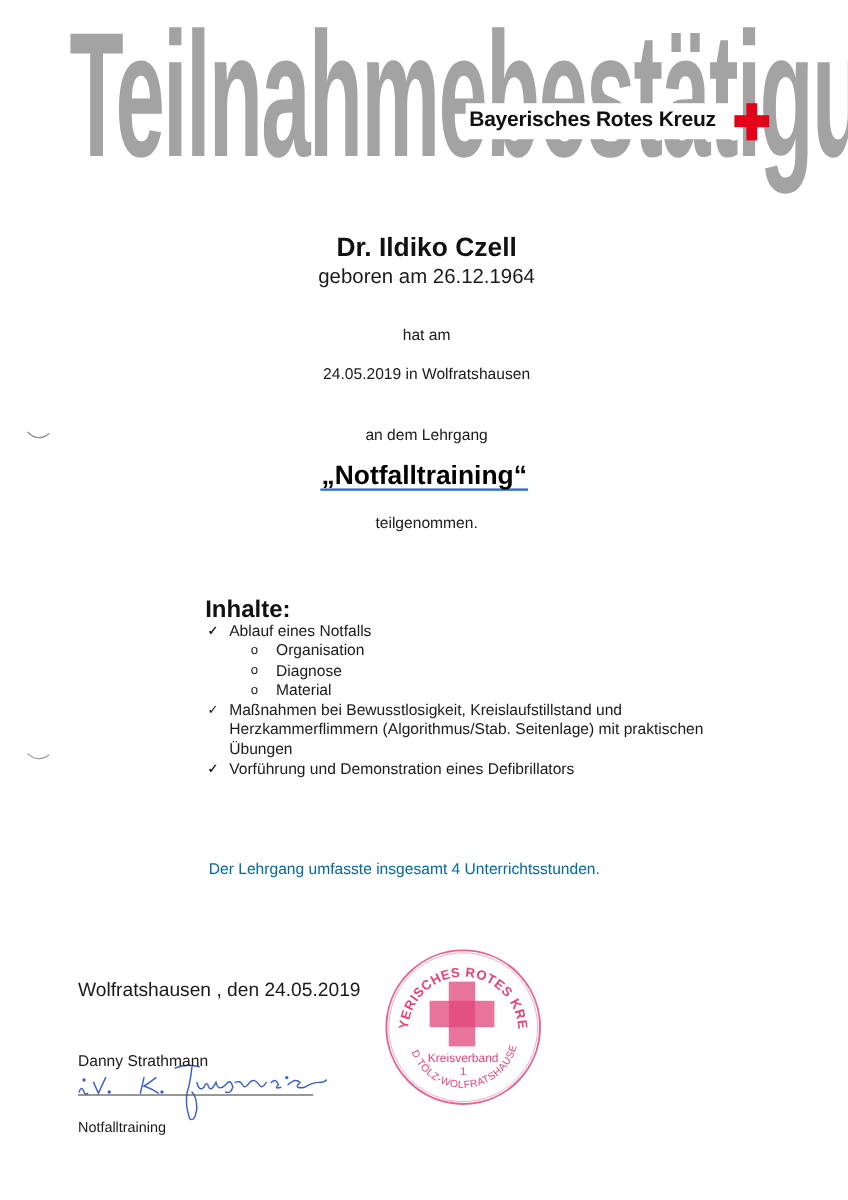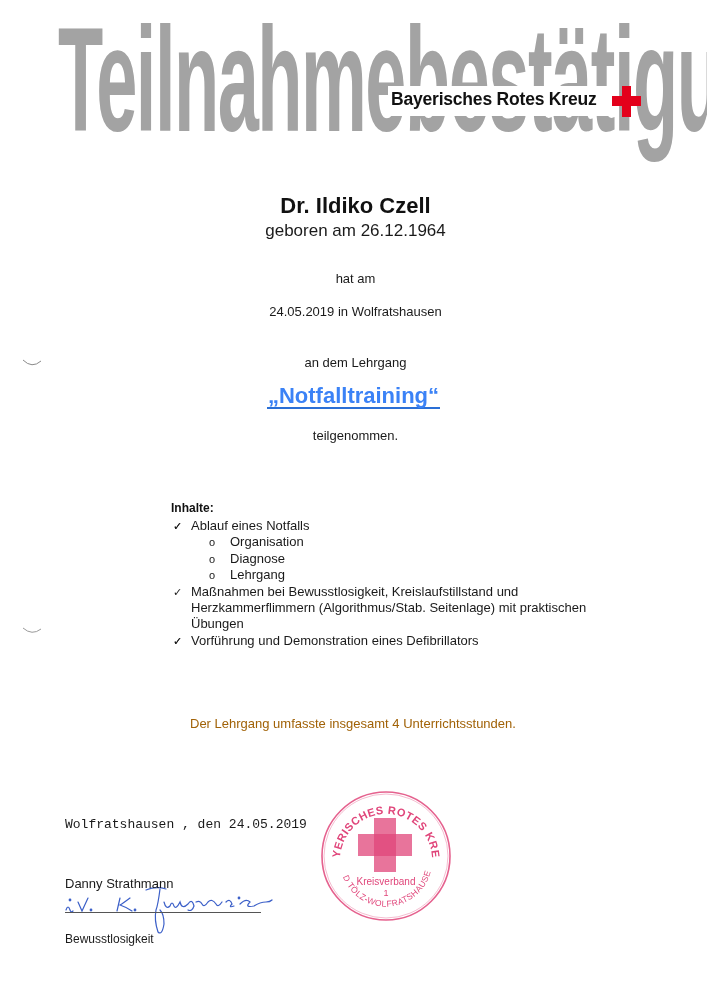--- a/index.html
+++ b/index.html
@@ -95,38 +95,38 @@
       position: absolute;
       top: 384px;
       left: 0;
       width: 707px;
       text-align: center;
     }
     .course {
       display: inline-block;
       font-size: 22px;
       font-weight: bold;
-      color: #3b82f6;
+      color: #000000;
       border-bottom: 2px solid #2a6fd6;
       line-height: 1.05;
       padding: 0 1px 0 1px;
     }
     .teil { top: 428px; left: 2px; }
 
     .content {
       position: absolute;
       left: 171px;
       top: 499px;
       width: 480px;
       font-size: 13px;
       color: #1a1a1a;
       line-height: 16.4px;
     }
     .content-heading {
-      font-size: 12px;
+      font-size: 20px;
       font-weight: bold;
       color: #111;
       line-height: 18px;
       margin-bottom: 1px;
     }
     .item {
       position: relative;
       padding-left: 20px;
     }
     .item .check {
@@ -143,32 +143,30 @@
       position: absolute;
       left: 38px;
       top: 0;
       font-size: 11px;
     }
     .summary {
       position: absolute;
       left: 174px;
       top: 716px;
       font-size: 13px;
-      color: #a16207;
-      white-space: nowrap;
-      margin-left: 16px;
+      color: #0369a1;
+      white-space: nowrap;
     }
     .place-date {
       position: absolute;
       left: 65px;
       top: 817px;
-      font-size: 13px;
-      color: #1a1a1a;
-      white-space: nowrap;
-      font-family: Liberation Mono, monospace;
+      font-size: 16px;
+      color: #1a1a1a;
+      white-space: nowrap;
     }
     .sig-line {
       position: absolute;
       left: 65px;
       top: 912px;
       width: 196px;
       height: 1px;
       background: #555;
     }
     .signer {
@@ -242,21 +240,21 @@
   <div class="sub">
     <span class="bullet">o</span>
     <span>Organisation</span>
   </div>
   <div class="sub">
     <span class="bullet">o</span>
     <span>Diagnose</span>
   </div>
   <div class="sub">
     <span class="bullet">o</span>
-    <span>Lehrgang</span>
+    <span>Material</span>
   </div>
   <div class="item" style="width:440px;">
     <span class="check">✓</span>
     <span>Maßnahmen bei Bewusstlosigkeit, Kreislaufstillstand und Herzkammerflimmern (Algorithmus/Stab. Seitenlage) mit praktischen Übungen</span>
   </div>
   <div class="item">
     <span class="check">✓</span>
   </div>
   <div class="item">
     <span class="check">✓</span>
@@ -282,21 +280,21 @@
     <path d="M104 22 Q106 30 110 26 Q112 20 114 26 Q116 30 120 22 Q122 30 128 24 Q132 18 134 26 Q132 32 128 30"></path>
     <path d="M136 22 Q140 20 142 24 Q144 28 148 22 Q152 18 156 24 Q158 28 162 22"></path>
     <path d="M166 22 Q170 18 172 24 Q168 28 174 26"></path>
     <circle cx="179" cy="18" r="0.8" fill="#3b5fc8"></circle>
     <path d="M180 24 Q186 18 190 22 Q184 28 194 26 Q200 22 206 22 Q210 22 212 20"></path>
   </g>
 </svg>
 
 <div class="sig-line"></div>
 <div class="signer">Danny Strathmann</div>
-<div class="role">Bewusstlosigkeit</div>
+<div class="role">Notfalltraining</div>
 
 <svg class="stamp" viewBox="0 0 136 136">
   <defs>
     <path id="topArc" d="M 22 72 A 46 46 0 0 1 114 72"></path>
     <path id="botArc" d="M 24 86 A 46 46 0 0 0 112 86"></path>
   </defs>
   <circle cx="68" cy="68" r="64" fill="none" stroke="#e0457a" stroke-width="1.6" opacity="0.85"></circle>
   <circle cx="68" cy="68" r="62" fill="none" stroke="#e0457a" stroke-width="0.6" opacity="0.6"></circle>
   <text font-family="Liberation Sans, sans-serif" font-weight="bold" font-size="11" fill="#e0457a" letter-spacing="0.5">
     <textPath href="#topArc" startOffset="50%" text-anchor="middle">BAYERISCHES ROTES KREUZ</textPath>

